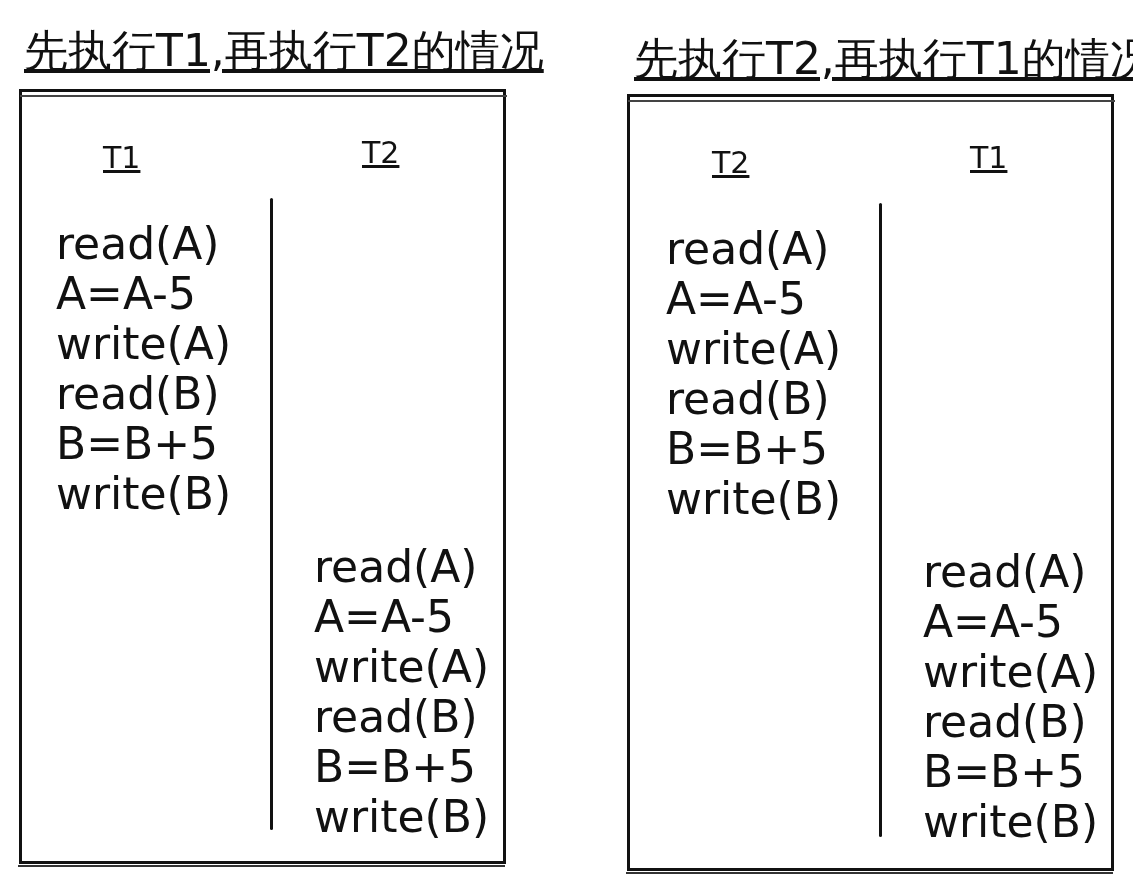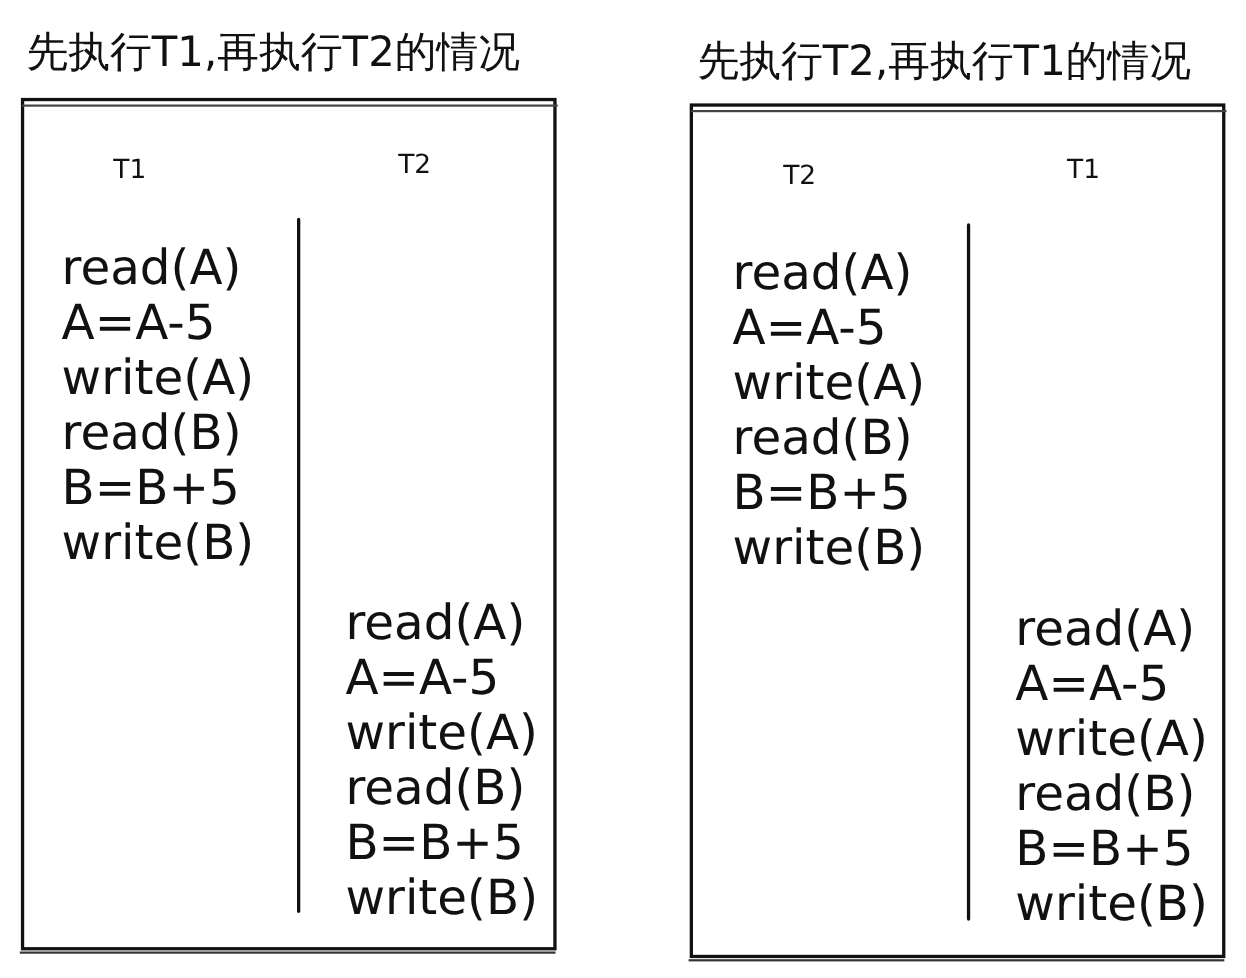--- a/index.html
+++ b/index.html
@@ -1,24 +1,24 @@
 <!DOCTYPE html>
 <html><head>
 <meta charset="utf-8">
 <style>
   html, body { margin: 0; padding: 0; background: #ffffff; }
   body { width: 1133px; height: 889px; position: relative; overflow: hidden;
          font-family: "DejaVu Sans", sans-serif; color: #111; }
-  .title { position: absolute; font-size: 38px; white-space: nowrap; letter-spacing: 0px; }
+  .title { position: absolute; font-size: 44px; white-space: nowrap; letter-spacing: 0px; text-decoration: underline; }
   .frame { position: absolute; border: 3px solid #111; box-sizing: border-box; }
   .frame::after { content: ""; position: absolute; left: -4px; right: -2px; bottom: -6px;
                   height: 2px; background: #333; }
   .frame::before { content: ""; position: absolute; left: -2px; right: -4px; top: 3px;
                    height: 1.5px; background: #444; }
-  .colhead { position: absolute; font-size: 24px; font-family: "DejaVu Sans", sans-serif; }
+  .colhead { position: absolute; font-size: 30px; font-family: "DejaVu Sans", sans-serif; text-decoration: underline; }
   .divider { position: absolute; width: 3px; background: #111; border-radius: 2px; }
   .ops { position: absolute; font-size: 44px; line-height: 50px;
          font-family: "DejaVu Sans", sans-serif; }
   .op { display: block; white-space: nowrap; }
 </style>
 </head>
 <body>
 
 <div>
   <div class="title" style="left:24px; top:22px;">先执行T1,再执行T2的情况</div>

